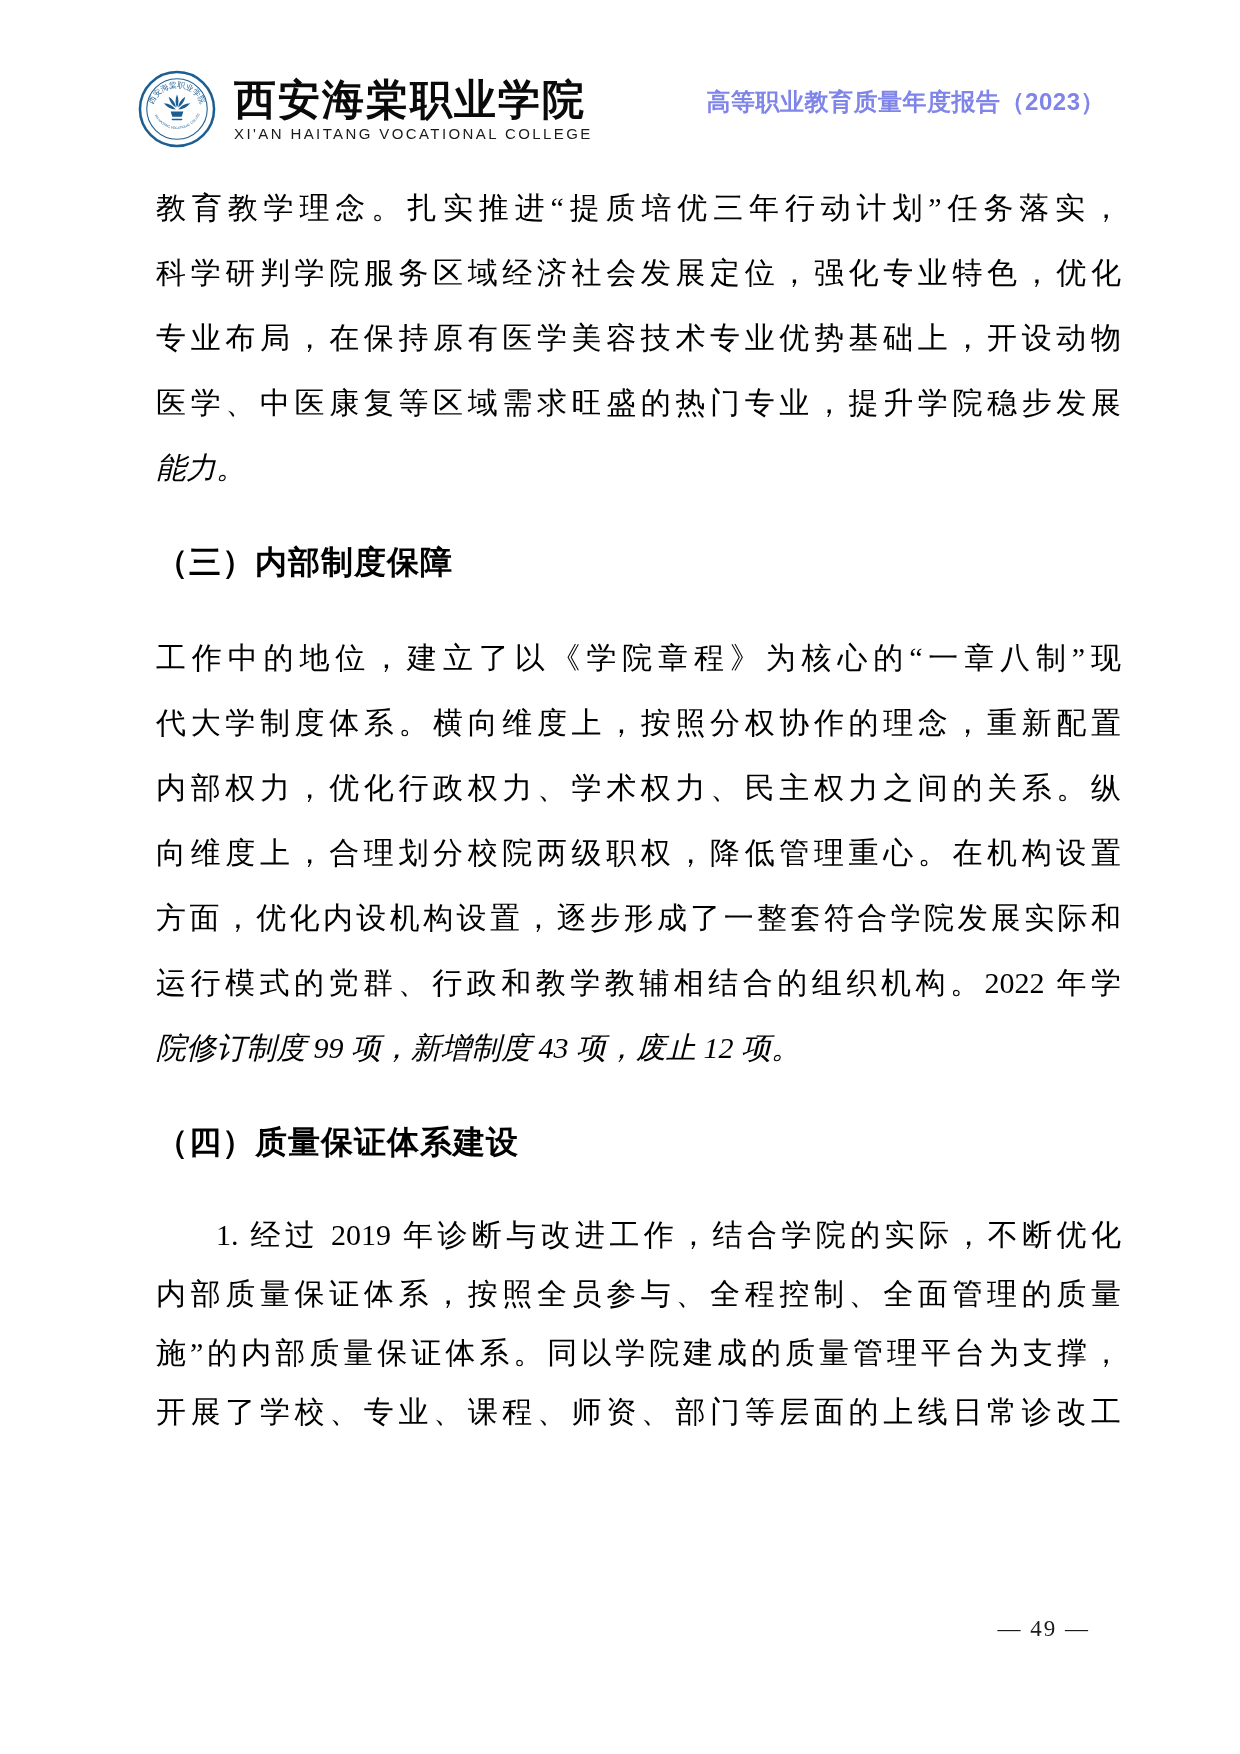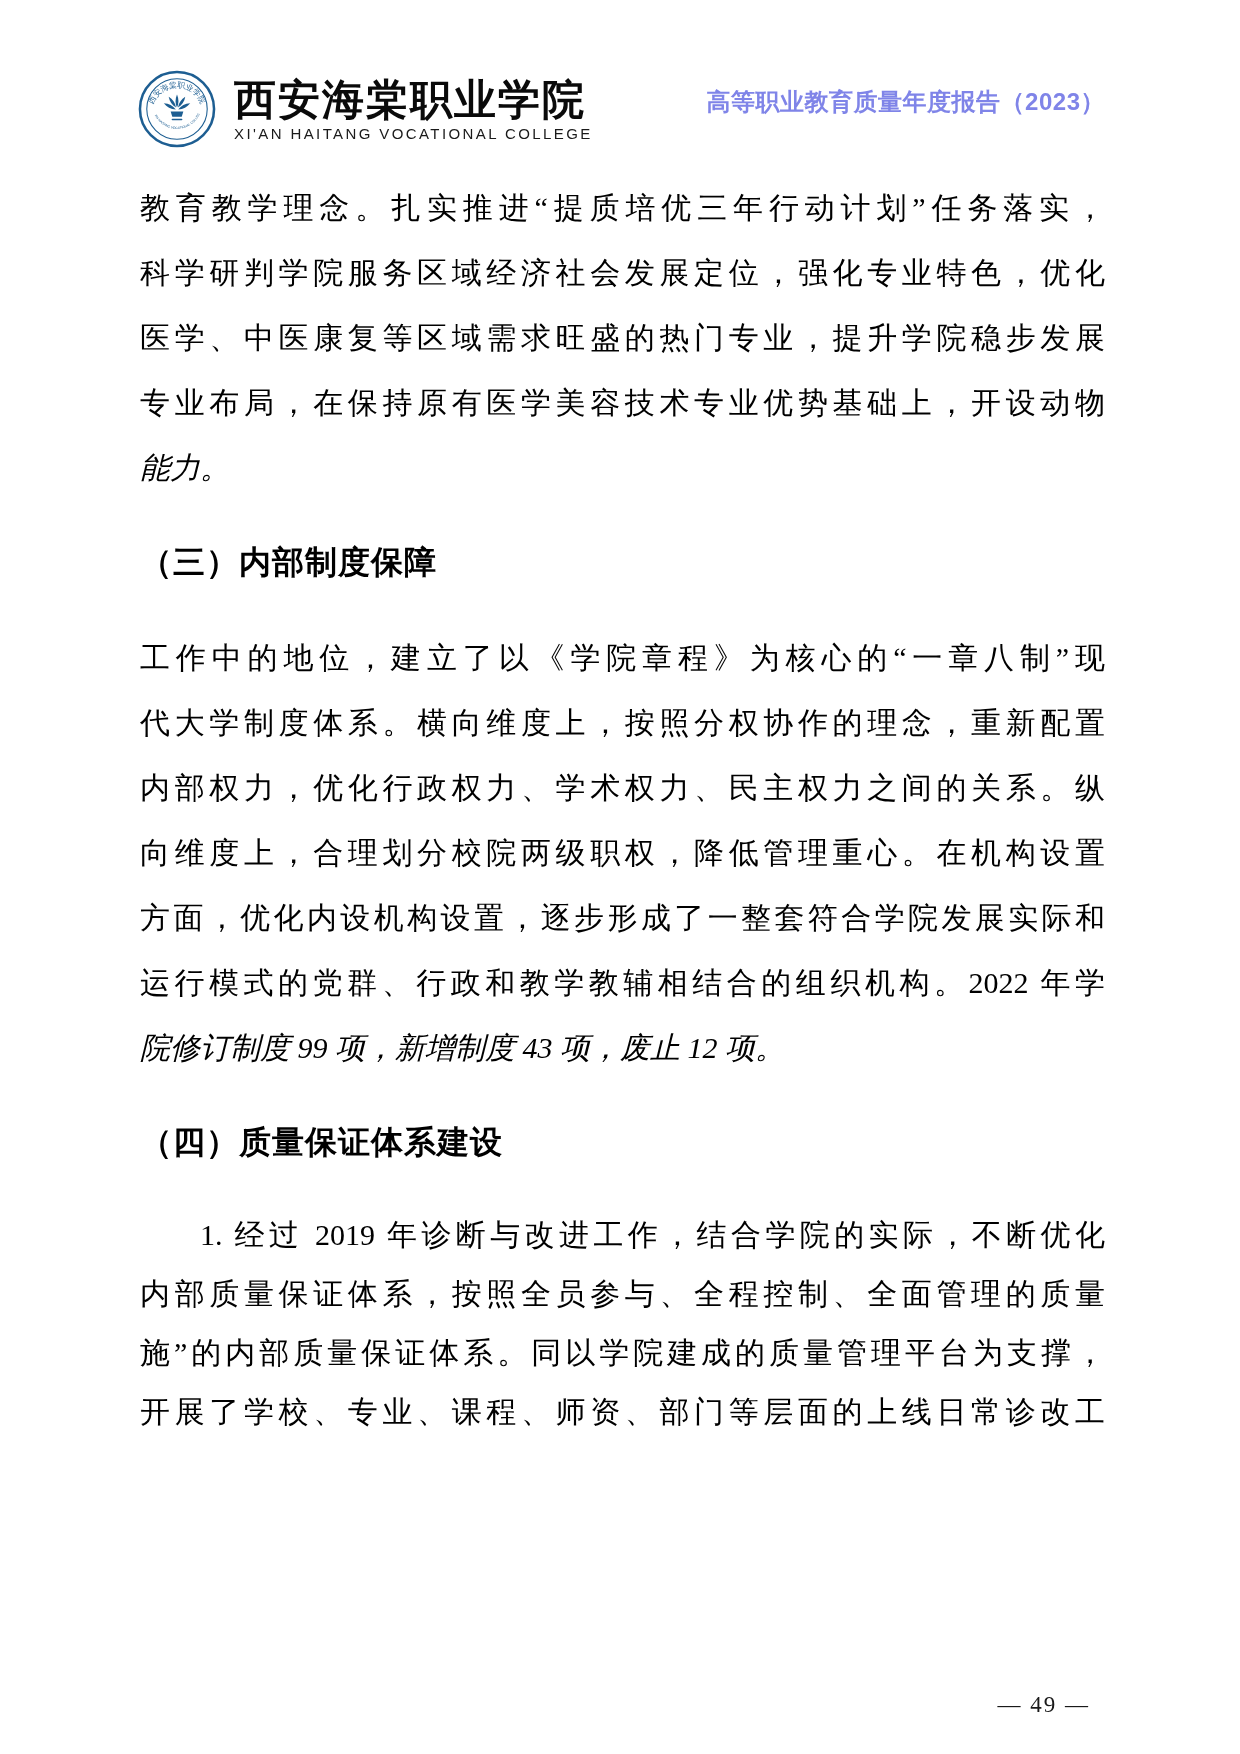--- a/index.html
+++ b/index.html
@@ -69,21 +69,21 @@
     letter-spacing:0.5px;
     color:var(--accent);
     white-space:nowrap;
     margin-left:22px;
   }
 
   
   .doc-body{
     position:absolute;
     top:175px;
-    left:140px;
+    left:156px;
     width:965px;
   }
   .doc-para{margin:0;}
   .doc-para .line{
     font-size:30px;
     line-height:65px;
     white-space:nowrap;
     text-align:justify;
     text-align-last:justify;
     text-justify:inter-character;
@@ -108,21 +108,21 @@
     letter-spacing:1px;
     color:#000;
   }
   .doc-heading + .doc-para{
     margin-top:40px;
   }
 
   
   .page-footer{
     position:absolute;
-    top:1692px;
+    top:1616px;
     right:150px;
     font-size:23px;
     letter-spacing:2px;
     color:#1a1a1a;
     font-family:"Liberation Serif","DejaVu Serif",serif;
   }
 </style>
 </head>
 <body>
 
@@ -158,22 +158,22 @@
         <div class="name-en">XI'AN HAITANG VOCATIONAL COLLEGE</div>
       </div>
     </div>
     <div class="report-title">高等职业教育质量年度报告（2023）</div>
   </header>
 
   <main class="doc-body" id="doc-body">
       <div class="doc-para para-0">
         <div class="line">教育教学理念。扎实推进“提质培优三年行动计划”任务落实，</div>
         <div class="line">科学研判学院服务区域经济社会发展定位，强化专业特色，优化</div>
+        <div class="line">专业布局，在保持原有医学美容技术专业优势基础上，开设动物</div>
         <div class="line">医学、中医康复等区域需求旺盛的热门专业，提升学院稳步发展</div>
-        <div class="line">专业布局，在保持原有医学美容技术专业优势基础上，开设动物</div>
         <div class="line end">能力。</div>
       </div>
       <div class="doc-heading">（三）内部制度保障</div>
       <div class="doc-para para-2">
         <div class="line">工作中的地位，建立了以《学院章程》为核心的“一章八制”现</div>
         <div class="line">代大学制度体系。横向维度上，按照分权协作的理念，重新配置</div>
         <div class="line">内部权力，优化行政权力、学术权力、民主权力之间的关系。纵</div>
         <div class="line">向维度上，合理划分校院两级职权，降低管理重心。在机构设置</div>
         <div class="line">方面，优化内设机构设置，逐步形成了一整套符合学院发展实际和</div>
         <div class="line">运行模式的党群、行政和教学教辅相结合的组织机构。2022 年学</div>

